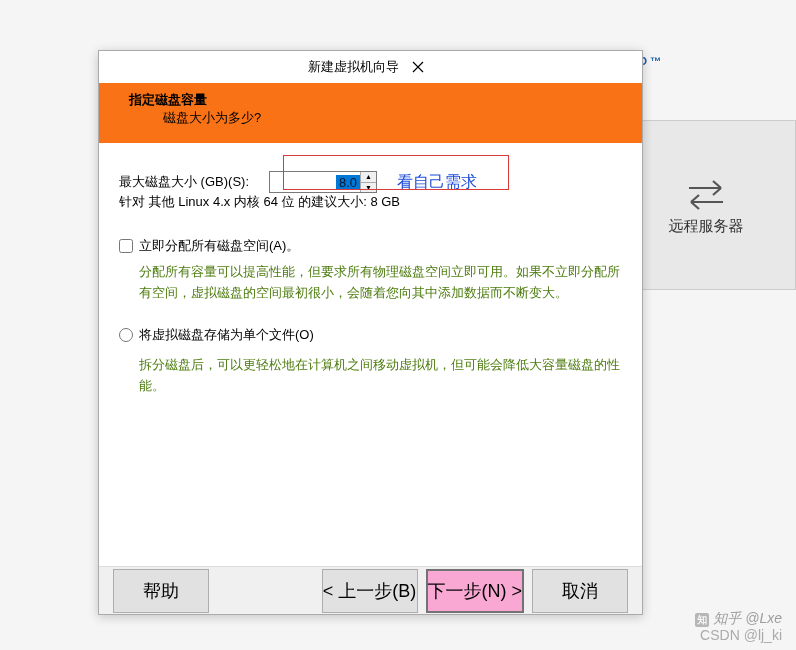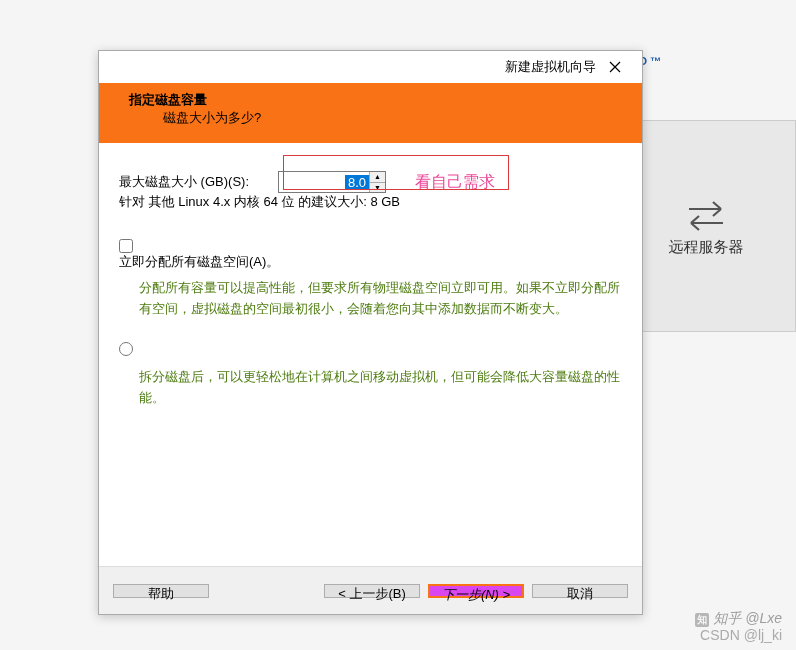--- a/index.html
+++ b/index.html
@@ -10,21 +10,21 @@
       width: 796px;
       height: 650px;
       position: relative;
       overflow: hidden;
     }
     .background-panel {
       position: absolute;
       right: 0;
       top: 120px;
       width: 180px;
-      height: 212px;
+      height: 170px;
       background: #e8e8e8;
       border: 1px solid #ccc;
       display: flex;
       flex-direction: column;
       align-items: center;
       justify-content: center;
     }
     .bg-icon svg { width: 50px; height: 40px; }
     .bg-label { font-size: 15px; color: #333; }
     .tm { position: absolute; top: 55px; right: 135px; color: #1a5cb0; font-size: 11px; font-weight: bold; }
@@ -37,56 +37,56 @@
       background: #fff;
       border: 1px solid #aaa;
       box-shadow: 0 2px 10px rgba(0,0,0,0.2);
       display: flex;
       flex-direction: column;
     }
     .titlebar {
       height: 32px;
       display: flex;
       align-items: center;
-      justify-content: flex-end;
+      justify-content: center;
       padding: 0 8px 0 12px;
       font-size: 13px;
     }
     .close-btn {
       width: 38px; height: 28px;
       display: flex; align-items: center; justify-content: center;
       font-size: 16px; cursor: pointer;
     }
     .header-section { padding: 8px 22px 16px 22px; background: #f97316; }
     .header-title { font-weight: bold; font-size: 13px; padding-left: 8px;}
     .header-sub { padding-left: 42px; font-size: 13px; }
     .content {
       flex: 1;
       padding: 28px 20px 10px 20px;
       font-size: 13px;
       color: #000;
     }
     .row-size {
       display: flex;
       align-items: center;
-      gap: 21px;
+      gap: 12px;
       position: relative;
     }
     .row-size label { white-space: nowrap; }
     .spinner-wrap {
       display: flex;
       align-items: stretch;
       border: 1px solid #7a7a7a;
       height: 22px;
       width: 108px;
       margin-left: 8px;
     }
     .spinner-value {
       background: #0078d7;
-      color: #ffffff;
+      color: #0f172a;
       padding: 0 3px;
       display: inline-flex;
       align-items: center;
       margin-left: auto;
     }
     .spinner-field {
       flex:1; display:flex; justify-content:flex-end; align-items:center; padding-right:0;
     }
     .spinner-btns {
       width: 16px;
@@ -99,55 +99,55 @@
       cursor: pointer; padding: 0;
     }
     .spinner-btns button:first-child { border-bottom: 1px solid #aaa; }
     .redbox {
       position: absolute;
       border: 1px solid #d93a3a;
       pointer-events: none;
     }
     .redbox1 { left: 164px; top: -16px; width: 226px; height: 35px; }
     .annotation {
-      color: #ec4899;
+      color: #1d4ed8;
       font-size: 16px;
       margin-left: 8px;
     }
     .recommend { }
-    .cb-row { margin-top: 26px; display: flex; align-items: flex-start; flex-direction: column; }
+    .cb-row { margin-top: 26px; display: flex; align-items: flex-start; }
     .cb-row input[type=checkbox] { width: 14px; height: 14px; margin-right: 6px; margin-top: 2px; }
     .desc {
       margin-left: 20px;
       margin-top: 6px;
       line-height: 1.65;
       color: #4d7c0f;
     }
     .radio-group { margin-top: 22px; }
     .radio-row { display: flex; align-items: center; margin-bottom: 10px; }
     .radio-row input[type=radio] { width: 14px; height: 14px; margin-right: 6px; }
     .footer {
       height: 48px;
       background: #f0f0f0;
       border-top: 1px solid #ddd;
       display: flex;
       align-items: center;
       padding: 0 14px;
       gap: 8px;
     }
     .btn {
-      height: 14px;
+      height: 44px;
       min-width: 96px;
       background: #e1e1e1;
       border: 1px solid #adadad;
-      font-size: 13px;
+      font-size: 18px;
       cursor: pointer;
       font-family: inherit;
     }
-    .btn.primary { border: 2px solid #f97316; background: #d946ef; font-style: italic; }
+    .btn.primary { border: 2px solid #737373; background: #f9a8d4; }
     .spacer { flex: 1; }
     .watermark {
       position: absolute;
       right: 14px;
       bottom: 6px;
       text-align: right;
       color: rgba(120,120,120,0.7);
       font-size: 14px;
       font-style: italic;
       line-height: 1.2;
@@ -205,20 +205,21 @@
 
     <div class="cb-row">
       <input type="checkbox" style="">
       <label>立即分配所有磁盘空间(A)。</label>
     </div>
     <div class="desc">分配所有容量可以提高性能，但要求所有物理磁盘空间立即可用。如果不立即分配所有空间，虚拟磁盘的空间最初很小，会随着您向其中添加数据而不断变大。</div>
 
     <div class="radio-group">
       <div class="radio-row">
         <input type="radio" name="diskmode" style="">
+        <label>将虚拟磁盘存储为单个文件(O)</label>
       </div>
       <div class="desc">拆分磁盘后，可以更轻松地在计算机之间移动虚拟机，但可能会降低大容量磁盘的性能。</div>
     </div>
   </div>
 
   <div class="footer">
     <button class="btn">帮助</button>
     <div class="spacer"></div>
     <button class="btn">&lt; 上一步(B)</button>
     <button class="btn primary">下一步(N) &gt;</button>

